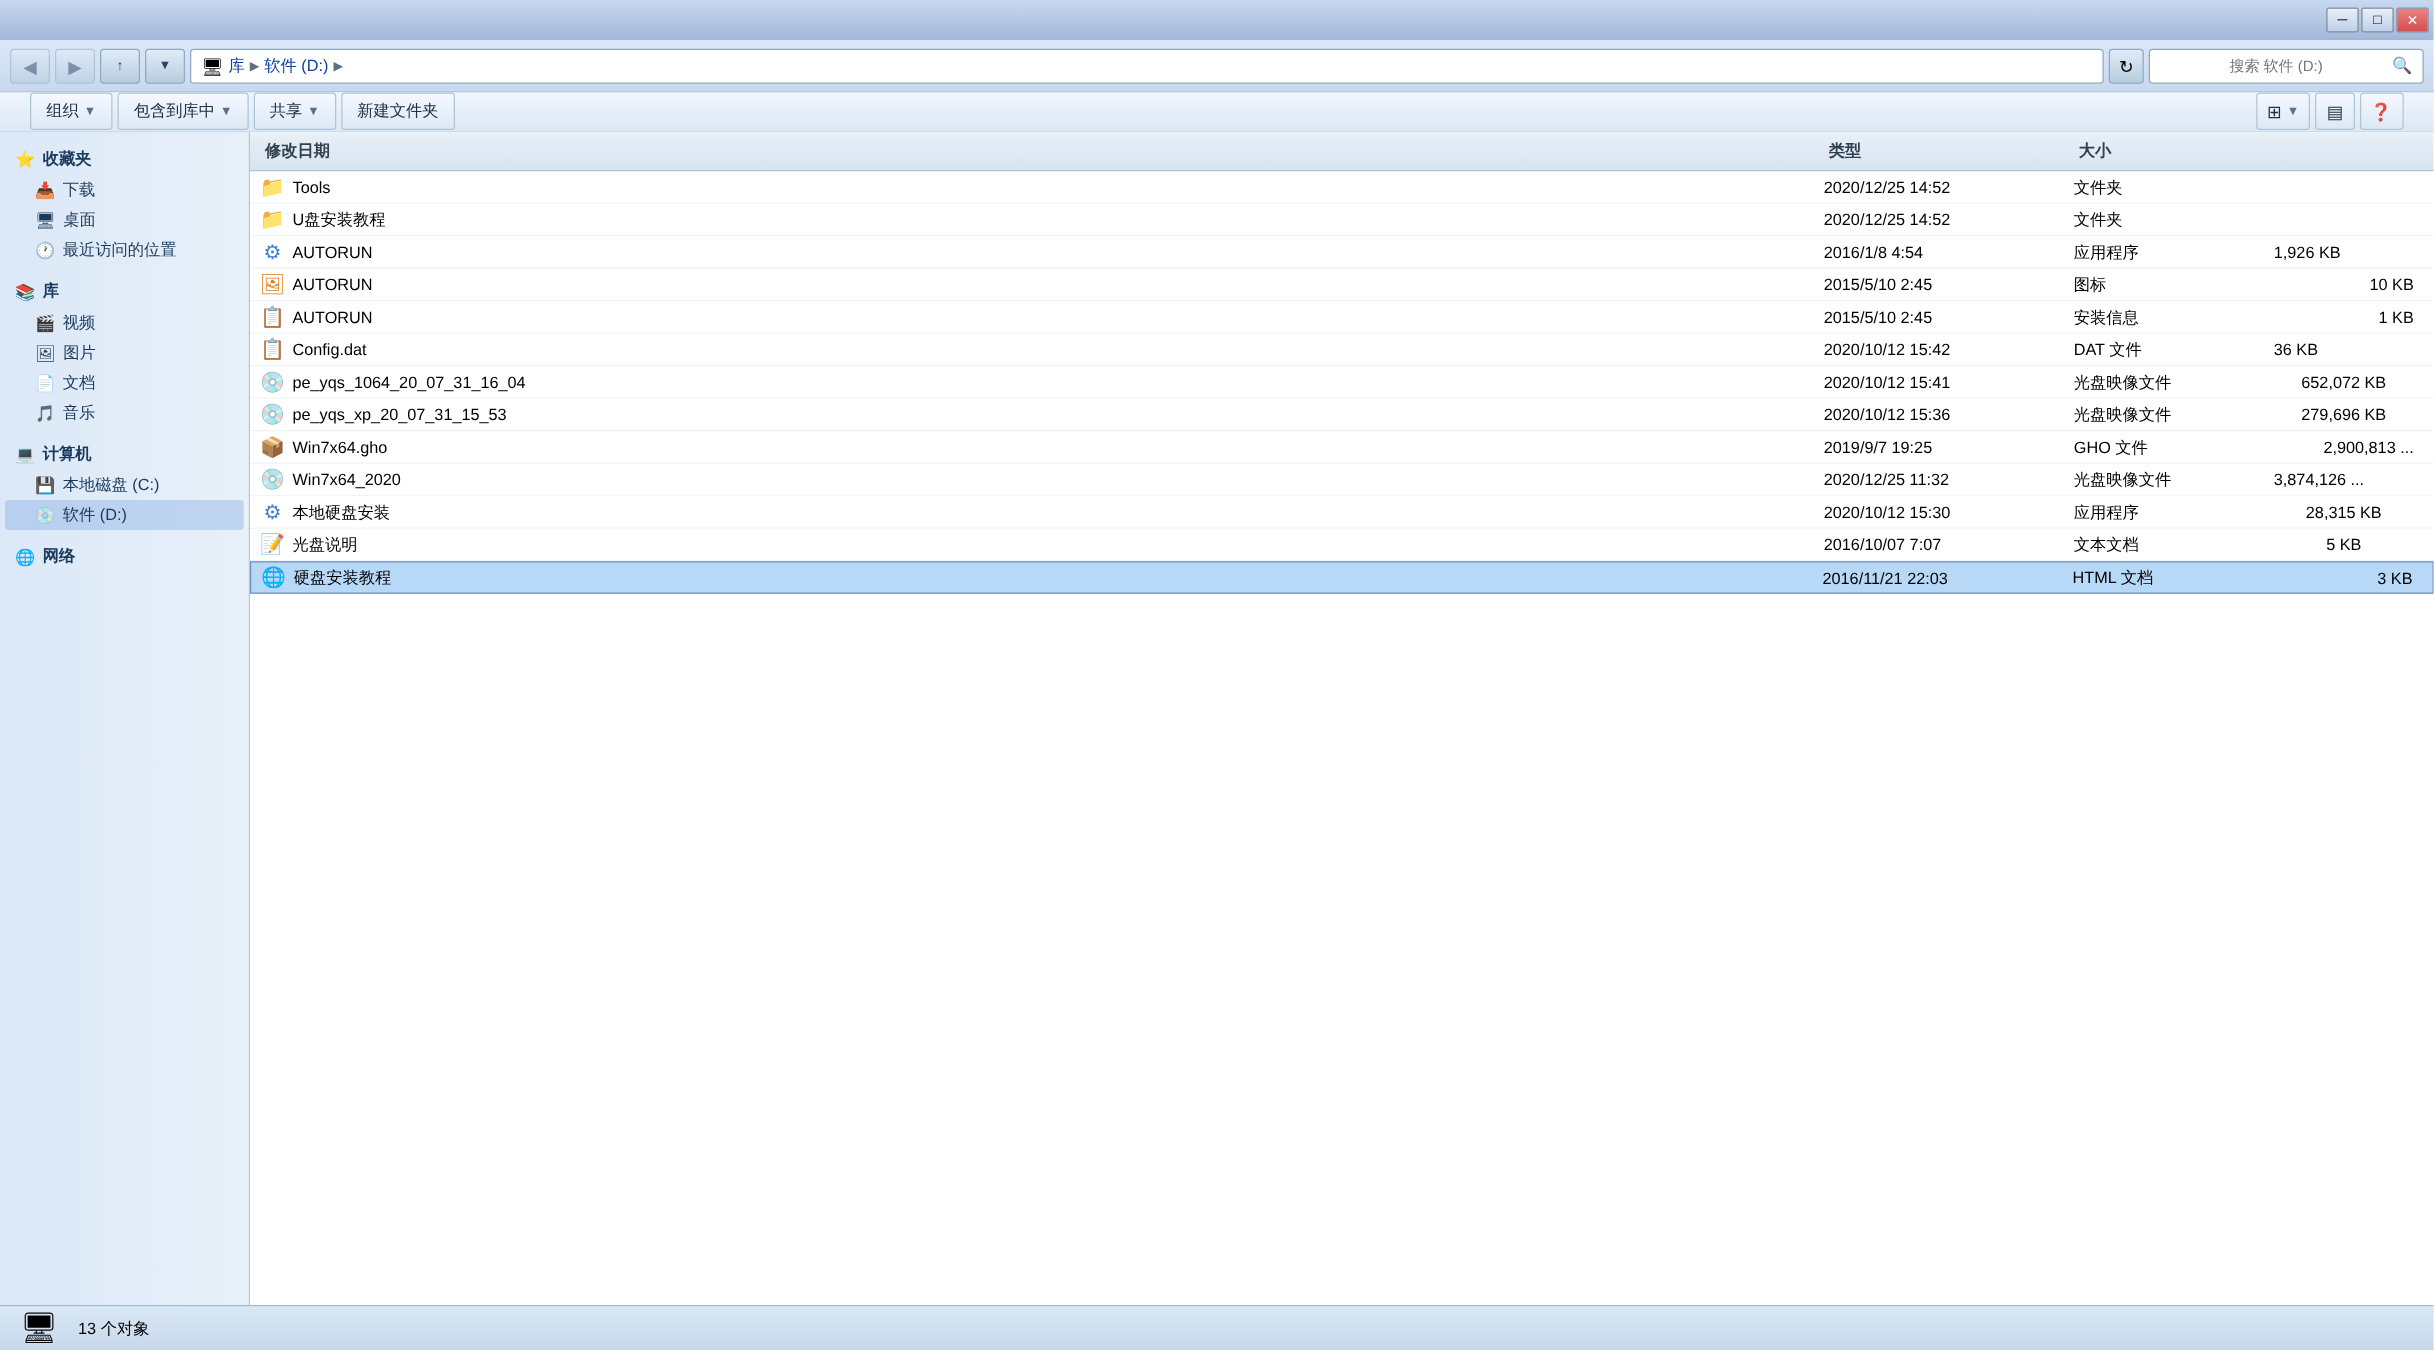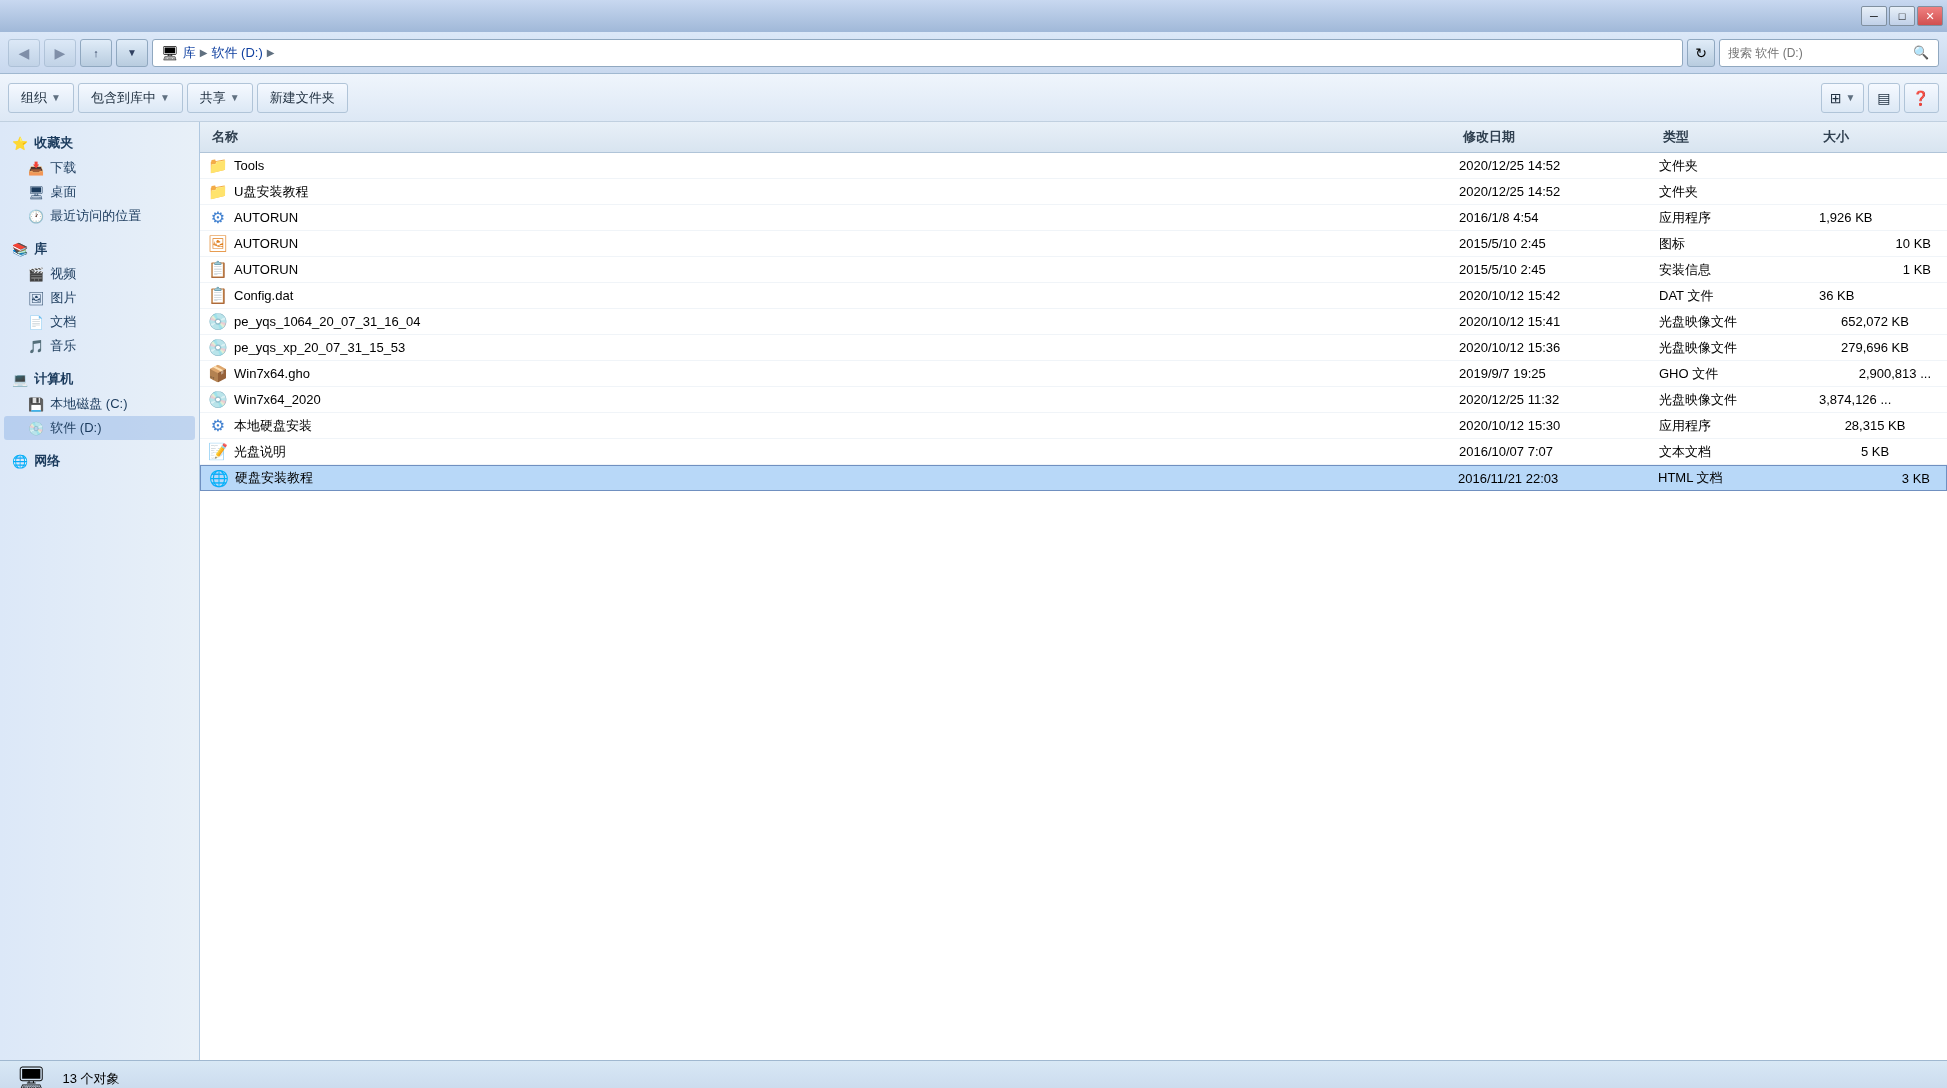--- a/index.html
+++ b/index.html
@@ -84,41 +84,41 @@
       align-items: center;
       padding: 0 8px;
     }
     .search-bar input {
       border: none;
       outline: none;
       flex: 1;
       font-size: 12px;
       color: #737373;
       background: transparent;
+      text-align: center;
     }
     .refresh-btn {
       width: 28px;
       height: 28px;
       background: linear-gradient(to bottom, #e0ecf8, #b8ccdf);
       border: 1px solid #90a8c0;
       border-radius: 3px;
       cursor: pointer;
       display: flex;
       align-items: center;
       justify-content: center;
       font-size: 14px;
     }
 
     
     .toolbar {
-      height: 48px;
+      height: 32px;
       background: linear-gradient(to bottom, #eff5fc 0%, #dde8f5 100%);
       display: flex;
-      align-items: center;
-      padding: 0 8px;
+      padding: 0 24px;
       gap: 4px;
       border-bottom: 1px solid #c0d0e0;
     }
     .toolbar-btn {
       height: 30px;
       padding: 0 12px;
       background: linear-gradient(to bottom, #f5f9ff, #dce8f5);
       border: 1px solid #b0c4d8;
       border-radius: 3px;
       cursor: pointer;
@@ -349,21 +349,20 @@
       <div class="sidebar-header">
         <span>🌐</span>
         <span>网络</span>
       </div>
     </div>
   </div>
 
   <div class="file-area">
 
     <div class="file-list-header">
-      <span>名称</span>
       <span>修改日期</span>
       <span>类型</span>
       <span>大小</span>
     </div>
 
     <div id="file-rows-container">
         <div class="file-row">
       <div class="file-name">
         <span class="file-icon" style="color:#f0c040">📁</span>
         <span>Tools</span>

